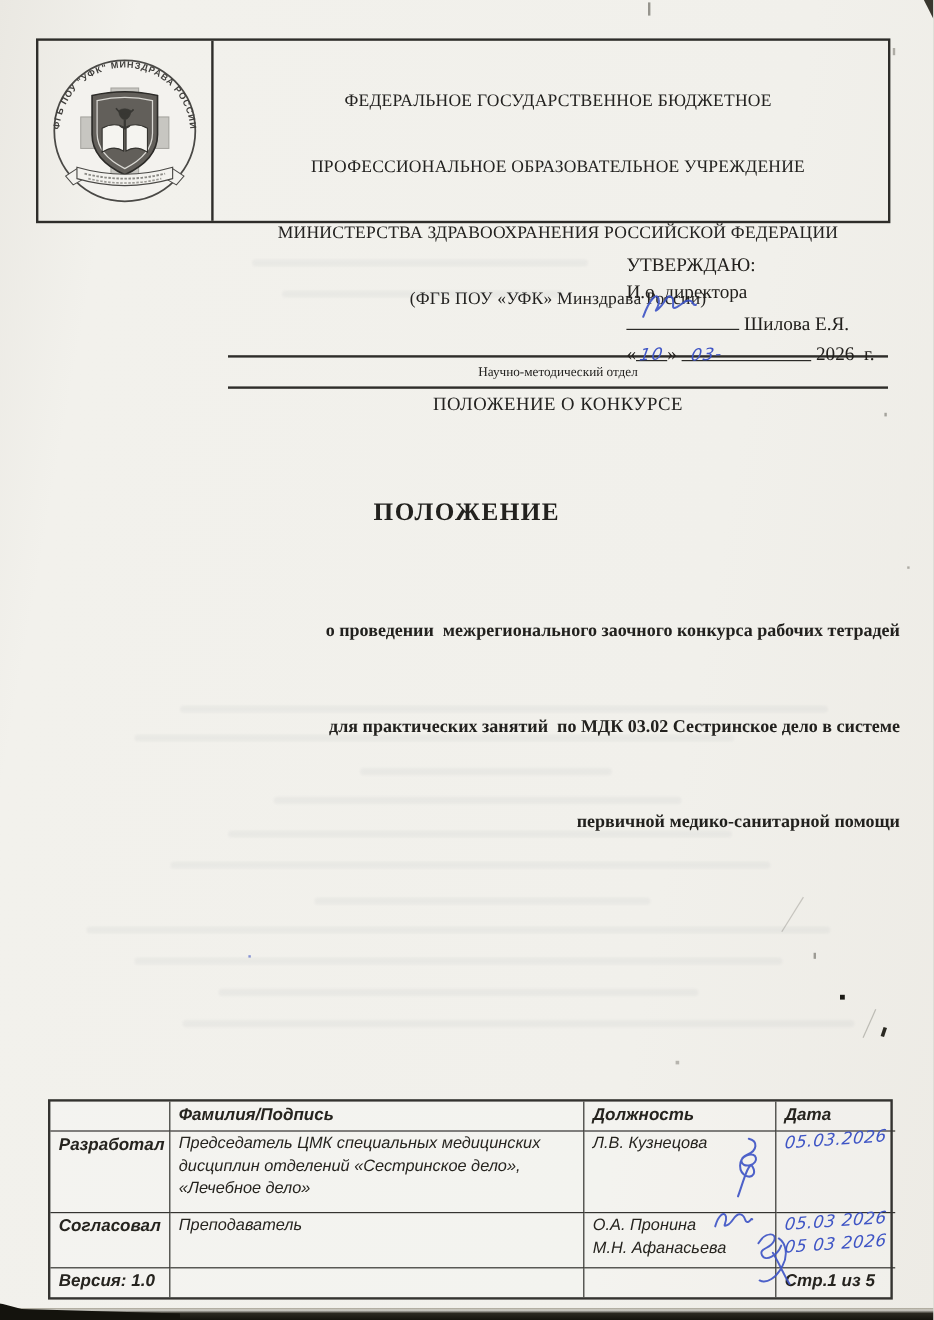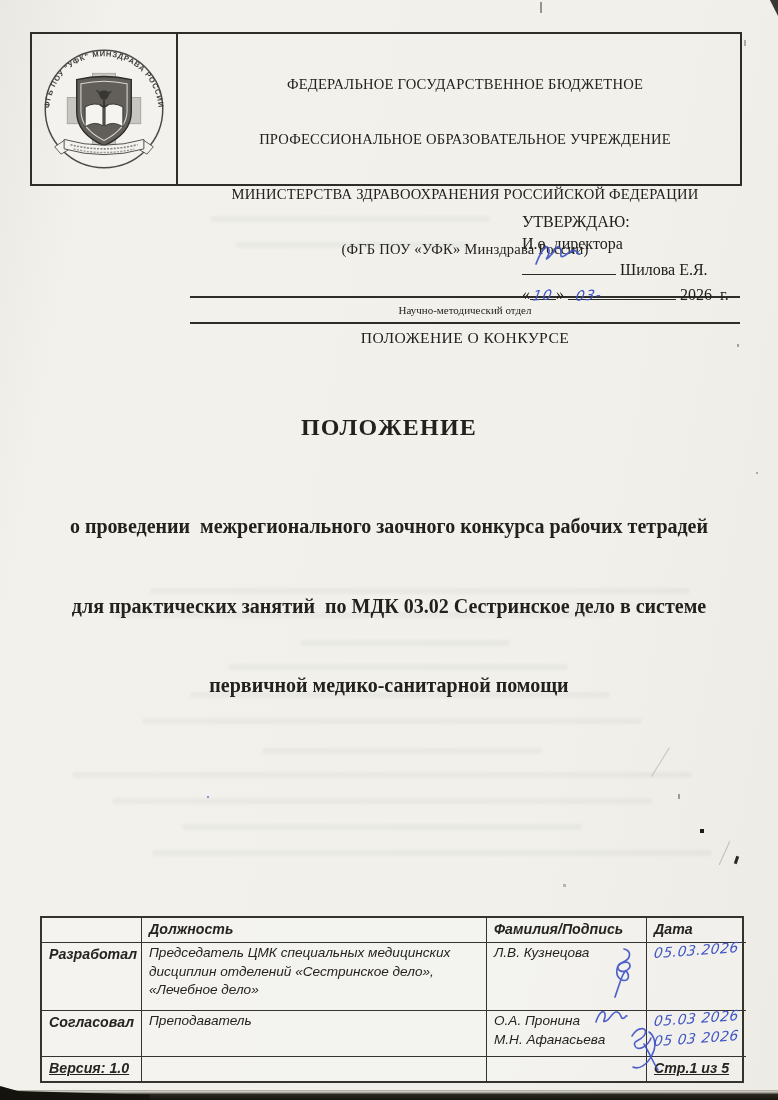--- a/index.html
+++ b/index.html
@@ -22,30 +22,30 @@
   .approval{position:absolute;left:522px;top:211px;width:245px;font-size:16px;line-height:22px;color:#22201d;}
   .sig-row{position:relative;margin-top:4px;white-space:nowrap;}
   .uline{display:inline-block;border-bottom:1.4px solid #2b2a27;height:15px;position:relative;vertical-align:baseline;}
   .hand{font-family:"DejaVu Sans",sans-serif;font-style:italic;color:#3f55c5;display:inline-block;
         transform:skewX(-12deg) rotate(-3deg);letter-spacing:1px;}
   .approval .hand{font-size:14px;}
   .sig-svg{position:absolute;pointer-events:none;}
   .date-row{margin-top:3px;white-space:pre-wrap;}
   
   .doc-title{position:absolute;left:0;right:0;top:414px;text-align:center;
-             font-size:24px;font-weight:bold;letter-spacing:1.2px;color:#22211e;}
-  .doc-sub{position:absolute;left:28px;right:28px;top:460px;text-align:center;
-           font-size:20px;font-weight:bold;line-height:26.5px;white-space:pre-wrap;color:#22211e;}
+             font-size:21px;font-weight:bold;letter-spacing:1.2px;color:#22211e;}
+  .doc-sub{position:absolute;left:28px;right:28px;top:460px;text-align:right;
+           font-size:15px;font-weight:bold;line-height:26.5px;white-space:pre-wrap;color:#22211e;}
   
   .ftable{position:absolute;left:40px;top:916px;width:700px;border:2.2px solid #343330;
           display:grid;grid-template-columns:100px 345px 160px 1fr;
           font-family:"Liberation Sans",sans-serif;font-style:italic;color:#26241f;background:rgba(252,252,250,.25);}
   .fc{border-right:1.7px solid #343330;border-bottom:1.7px solid #343330;padding:1px 7px 2px;position:relative;}
   .fc.lastcol{border-right:none;}
-  .fc.lastrow{border-bottom:none;text-decoration:underline;}
+  .fc.lastrow{border-bottom:none;}
   .fc.bold{font-weight:bold;font-size:14.2px;line-height:20px;}
   .fc.body{font-size:13.6px;line-height:18.5px;}
   .r0{min-height:21px;}
   .r1{min-height:64px;}
   .r2{min-height:42px;}
   .r3{min-height:21px;}
   .role-wrap{max-width:318px;}
   .hand-date{font-family:"DejaVu Sans",sans-serif;font-style:italic;color:#3f55c5;font-size:14px;
              letter-spacing:.5px;display:inline-block;transform:rotate(-4deg) skewX(-10deg);transform-origin:left center;white-space:nowrap;}
   
@@ -125,22 +125,22 @@
   <div class="doc-title">ПОЛОЖЕНИЕ</div>
   <div class="doc-sub">
     <div>о проведении  межрегионального заочного конкурса рабочих тетрадей</div>
     <div>для практических занятий  по МДК 03.02 Сестринское дело в системе</div>
     <div>первичной медико-санитарной помощи</div>
   </div>
 
   <div class="ftable">
 
     <div class="fc r0 bold"></div>
+    <div class="fc r0 bold">Фамилия/Подпись</div>
     <div class="fc r0 bold">Должность</div>
-    <div class="fc r0 bold">Фамилия/Подпись</div>
     <div class="fc r0 bold lastcol">Дата</div>
 
     <div class="fc r1 bold">Разработал</div>
     <div class="fc r1 body">
       <div class="role-wrap">Председатель ЦМК специальных медицинских дисциплин отделений «Сестринское дело», «Лечебное дело»</div>
     </div>
     <div class="fc r1 body">
       <span>Л.В. Кузнецова</span>
       <svg class="sig-svg" style="right:6px;top:3px;" width="30" height="54" viewBox="0 0 30 54">
         <path d="M14,3 C22,5 21,13 13,16 C5,19 7,27 15,25 C23,23 21,13 12,17 C5,20 5,31 12,34 C18,36 20,31 17,26 C14,21 9,40 5,51" fill="none" stroke="#3f55c5" stroke-width="1.7" stroke-linecap="round" opacity=".92"></path>

